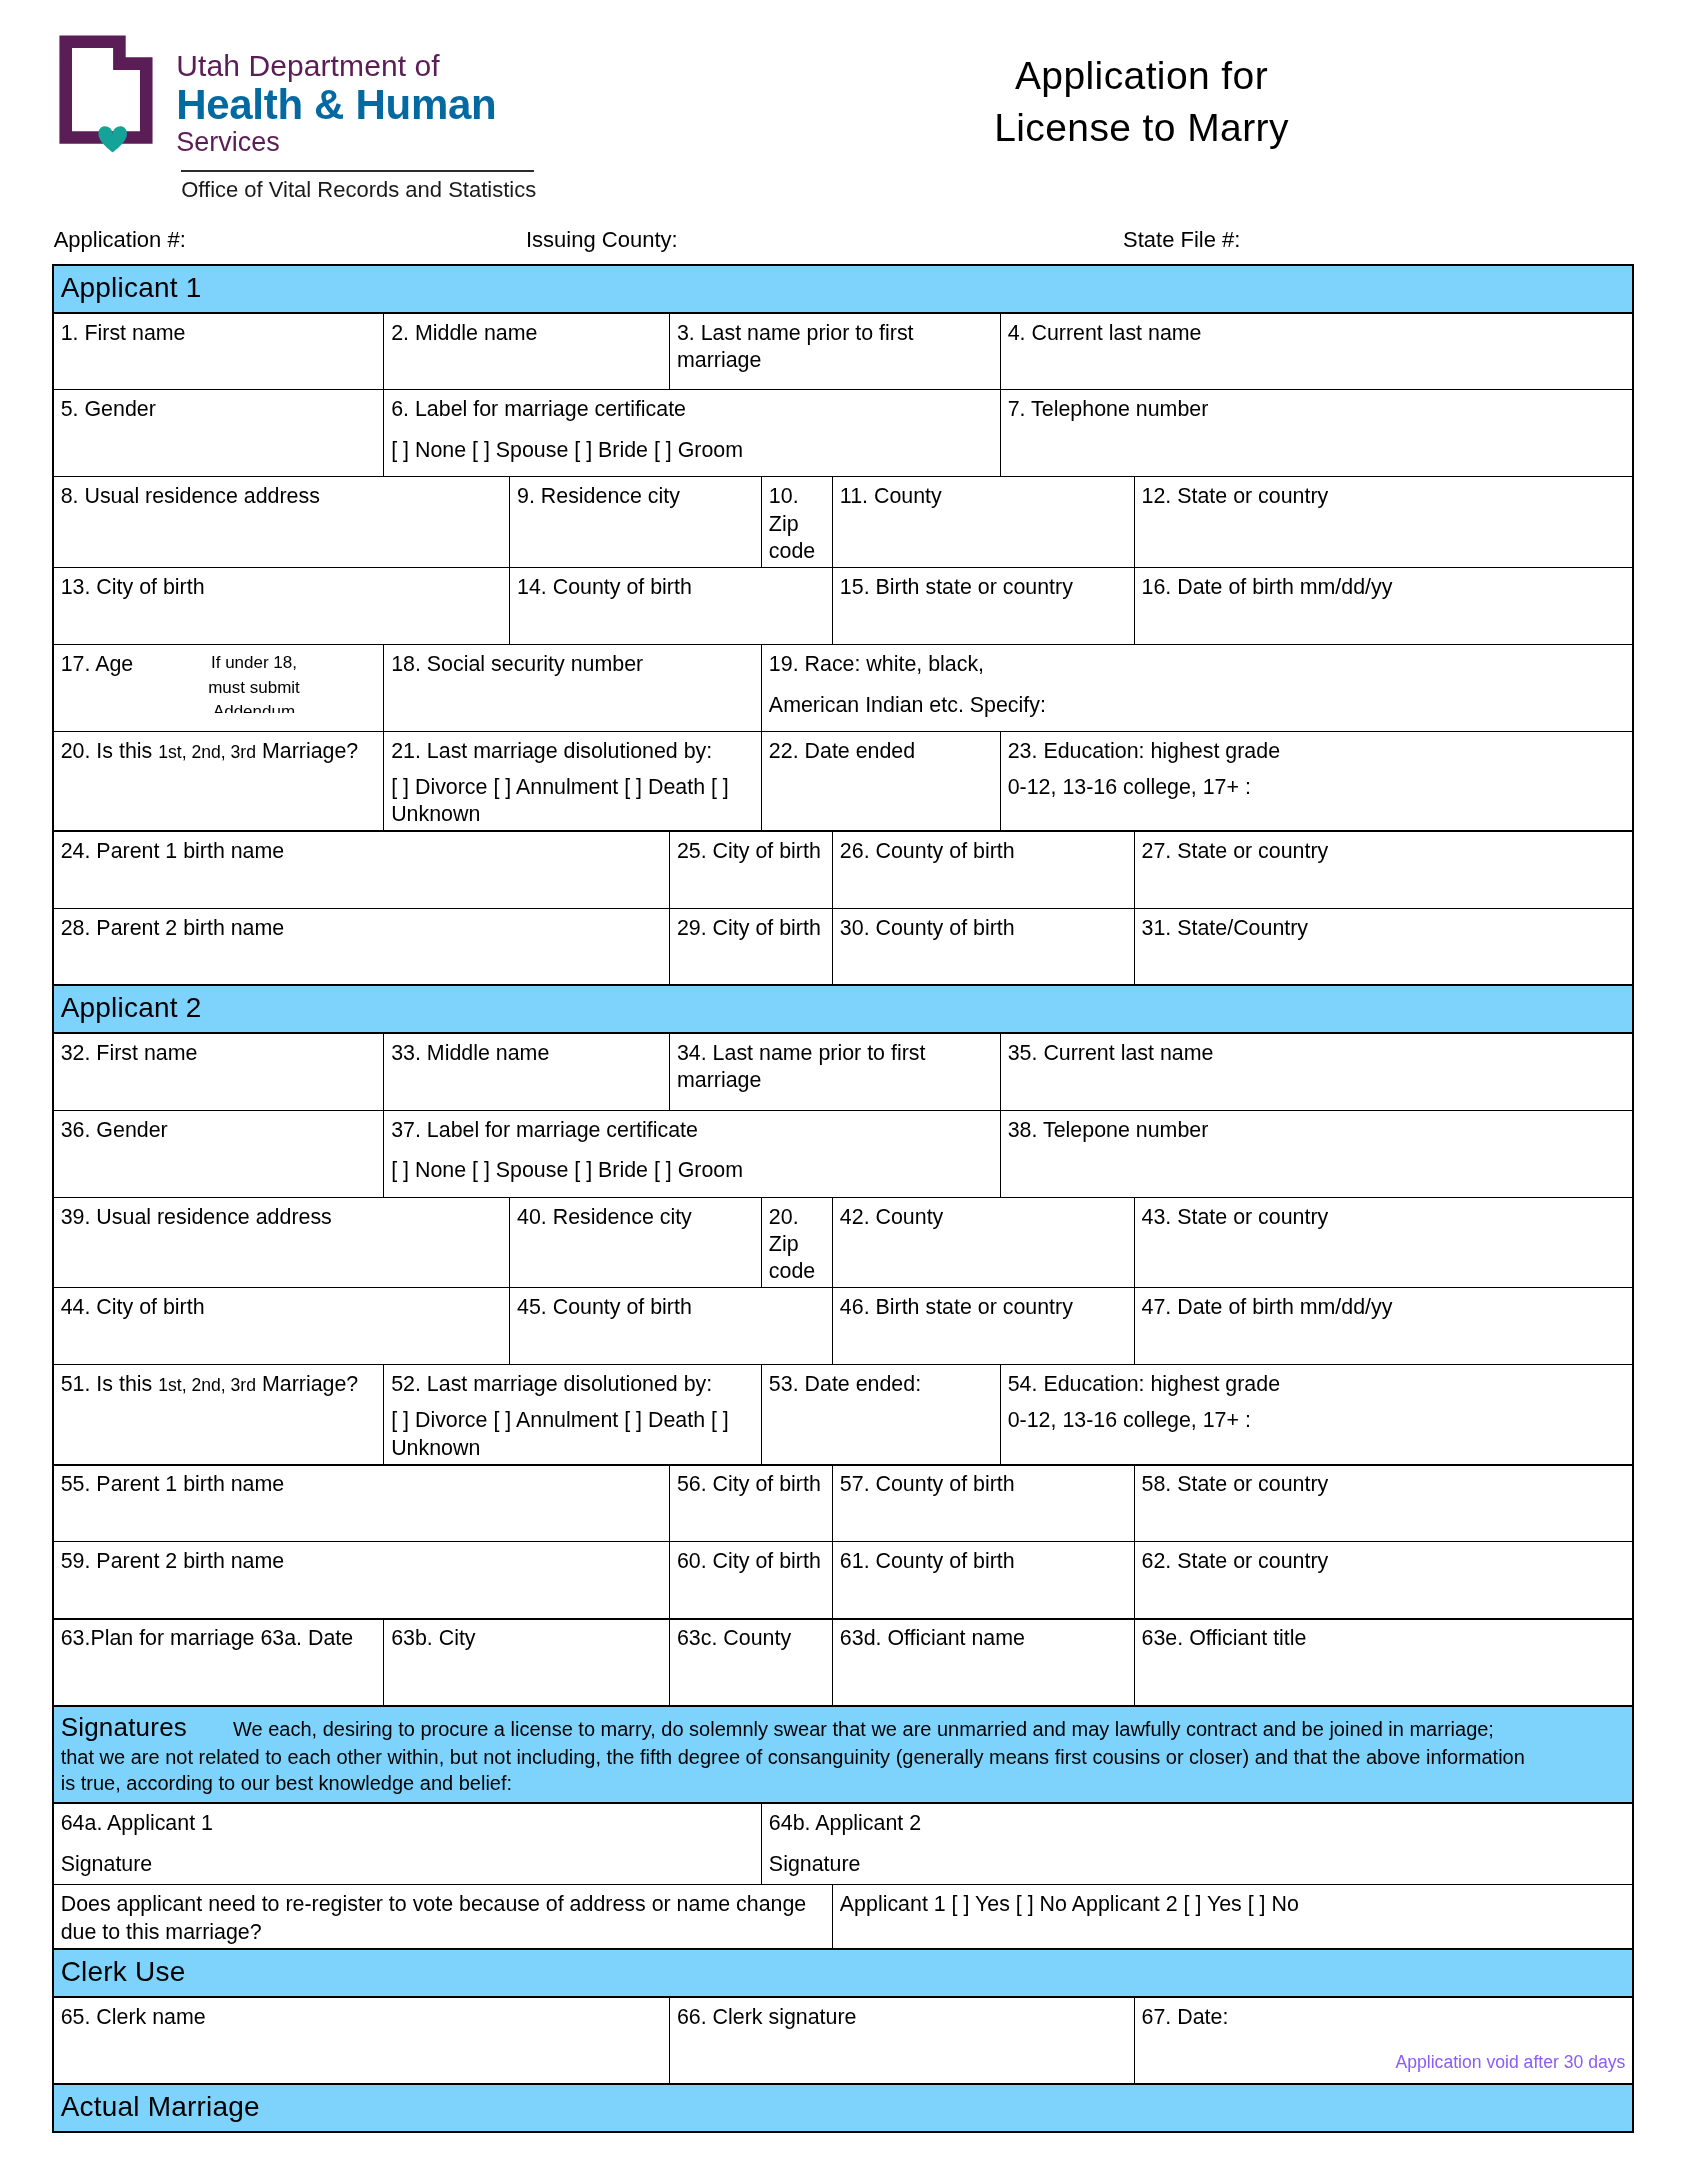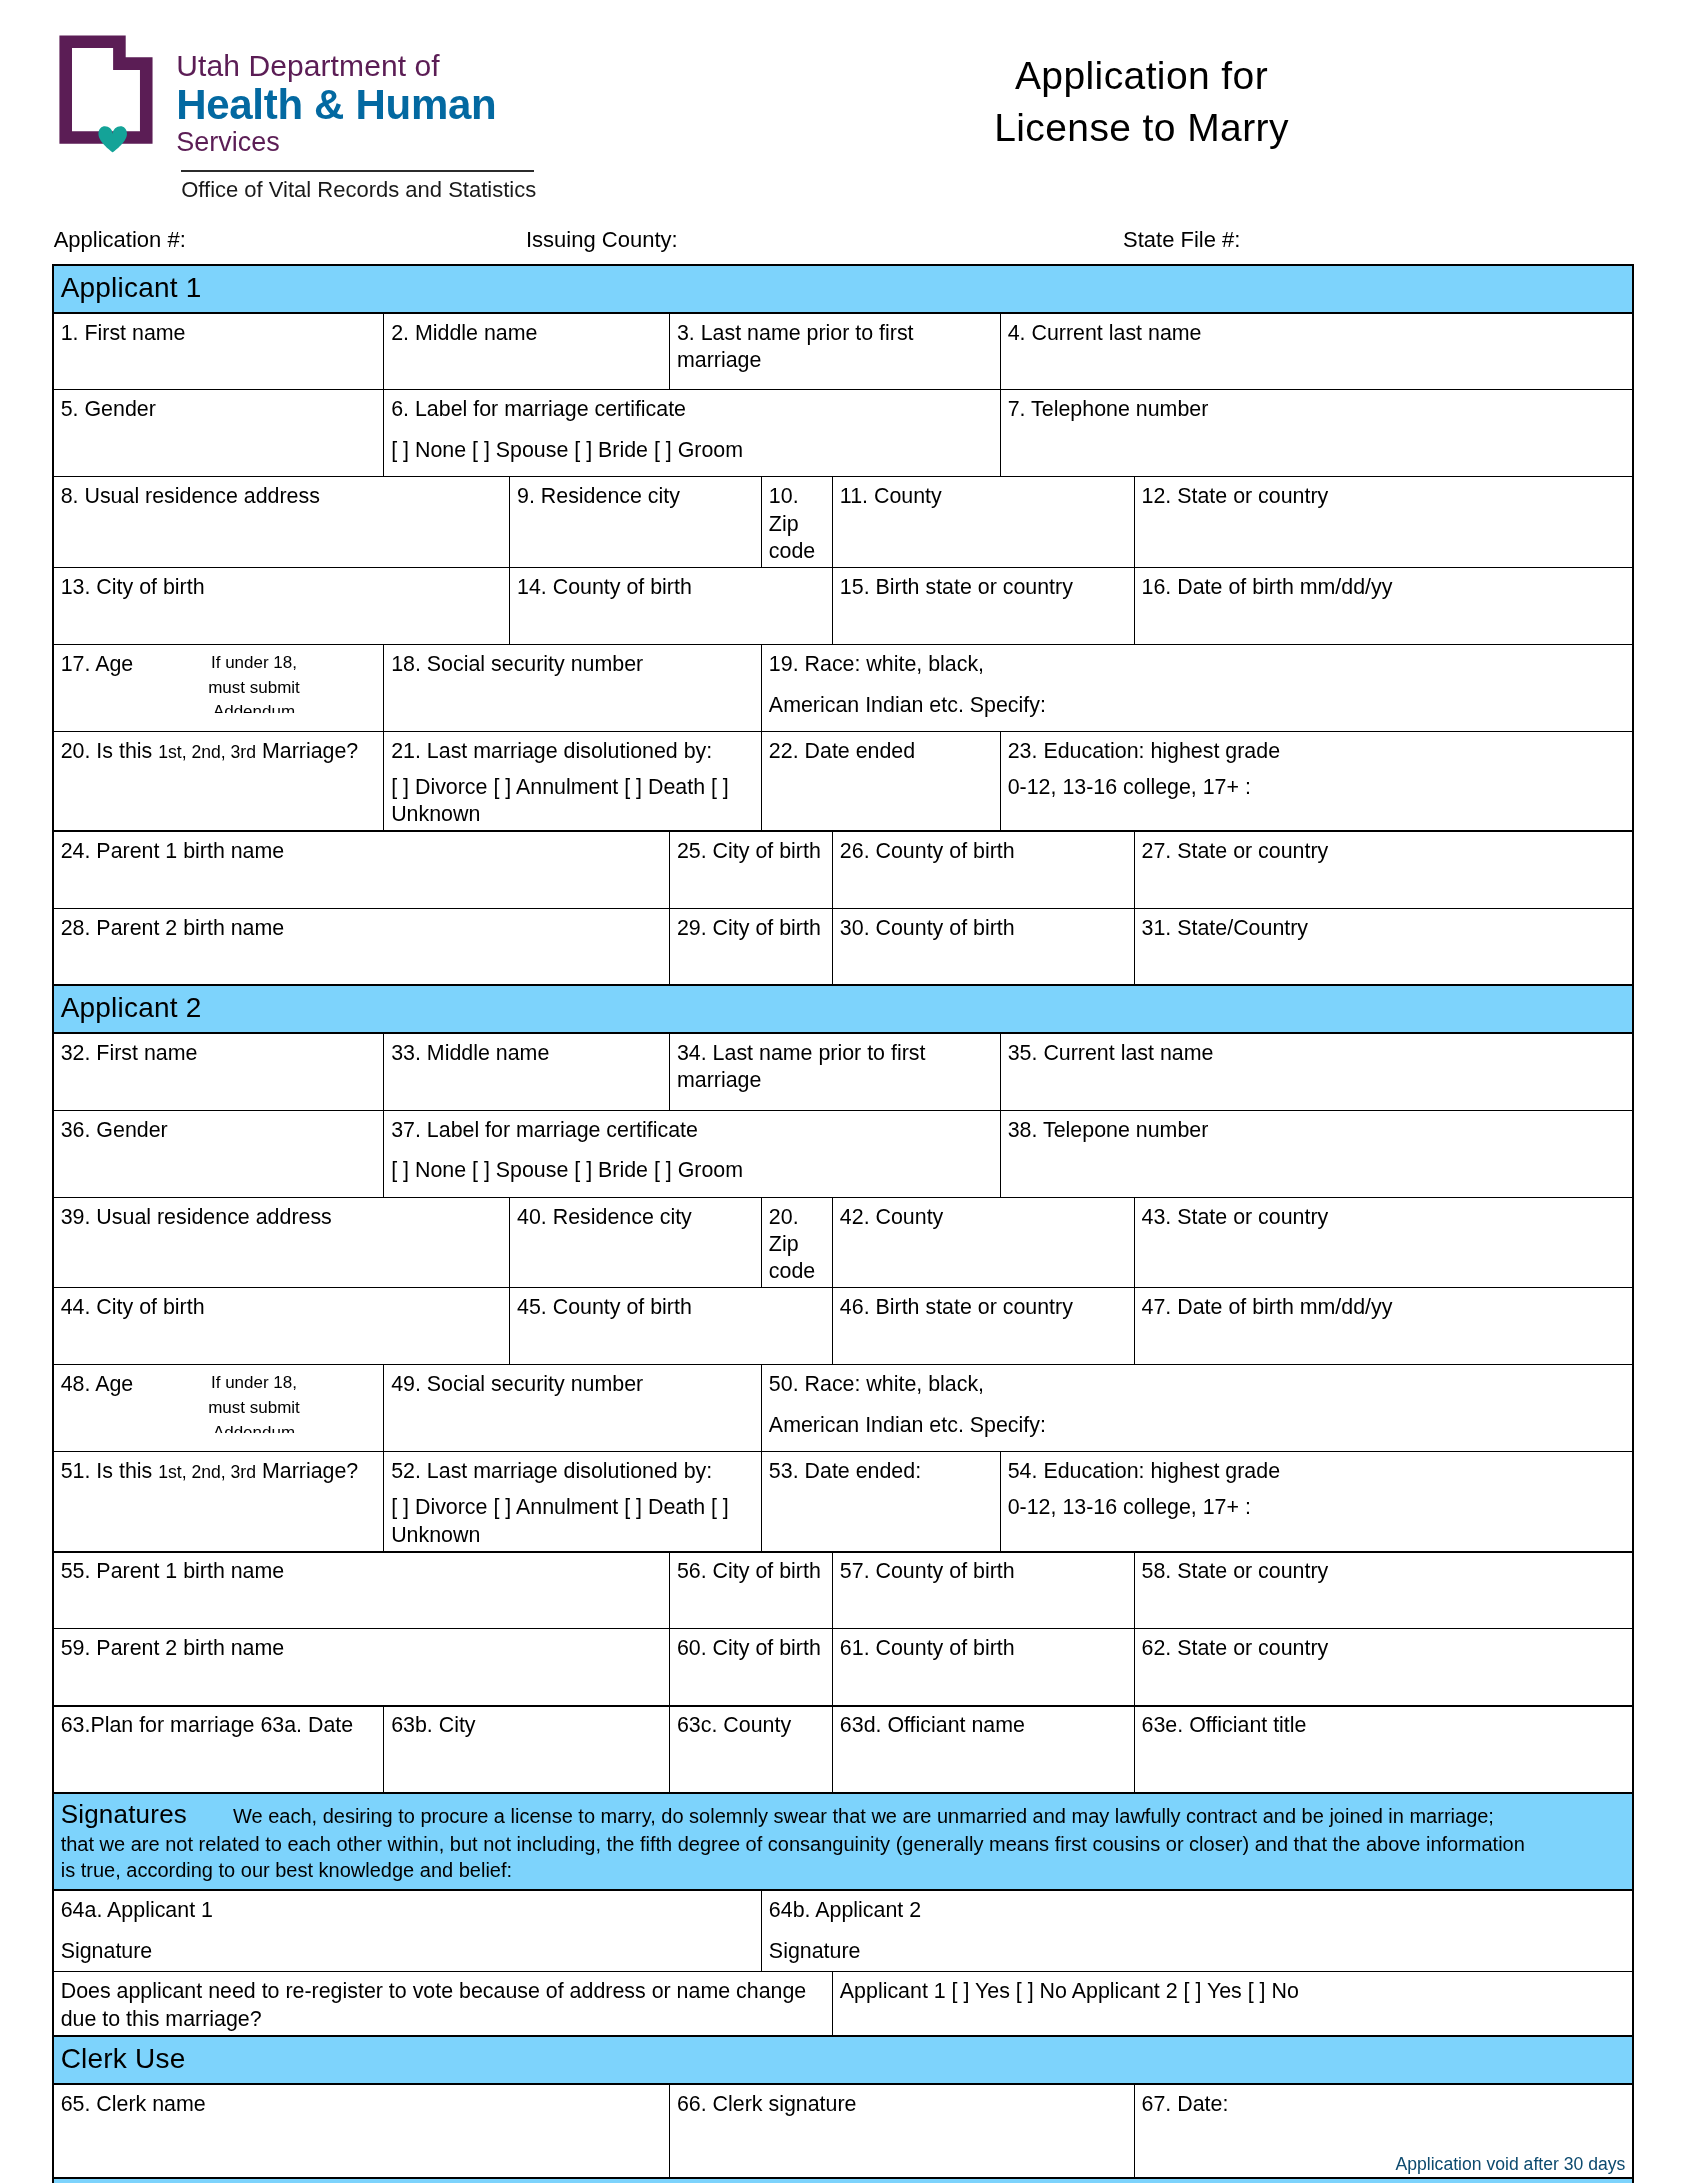--- a/index.html
+++ b/index.html
@@ -55,21 +55,21 @@
   .line2 { margin-top: 13.4px; }
   .line2b { margin-top: 8.4px; }
   .ord { font-size: 17.6px; }
   .nowrap { white-space: nowrap; }
   .age-cell { position: relative; }
   .age-note {
     position: absolute; left: 141px; top: 5.9px; width: 118px;
     font-size: 17px; line-height: 1.45; text-align: center;
     overflow: hidden; max-height: 62px;
   }
-  .voidnote { font-size: 17.6px; text-align: right; margin-top: 35px; color: #0c4a6e; }
+  .voidnote { font-size: 17.6px; text-align: right; margin-top: 20px; color: #8b5cf6; }
   .sig-note { font-size: 20px; line-height: 1.3; }
   .sig-head { font-size: 26px; font-weight: normal; letter-spacing: 0.2px; }
 </style>
 </head>
 <body>
 
 <div class="page">
 
   <div class="header">
     <div class="logo-block">
@@ -218,31 +218,20 @@
       <td colspan="2">43. State or country</td>
     </tr>
 
     <tr class="h-tall">
       <td colspan="3">44. City of birth</td>
       <td colspan="3">45. County of birth</td>
       <td colspan="2">46. Birth state or country</td>
       <td colspan="2">47. Date of birth mm/dd/yy</td>
     </tr>
 
-    <tr class="h-two">
-      <td colspan="2" class="age-cell">
-        <span>48. Age</span>
-        <span class="age-note">If under 18, must submit Addendum</span>
-      </td>
-      <td colspan="3">49. Social security number</td>
-      <td colspan="5">
-        <div>50. Race: white, black,</div>
-        <div class="line2">American Indian etc.  Specify:</div>
-      </td>
-    </tr>
 
     <tr class="h-two">
       <td colspan="2" class="nowrap">
         <span>51. Is this </span><span class="ord">1st, 2nd, 3rd</span><span> Marriage?</span>
       </td>
       <td colspan="3">
         <div>52. Last marriage disolutioned by:</div>
         <div class="line2b">[   ] Divorce  [   ] Annulment  [   ] Death  [   ] Unknown</div>
       </td>
       <td colspan="2">53. Date ended:</td>

